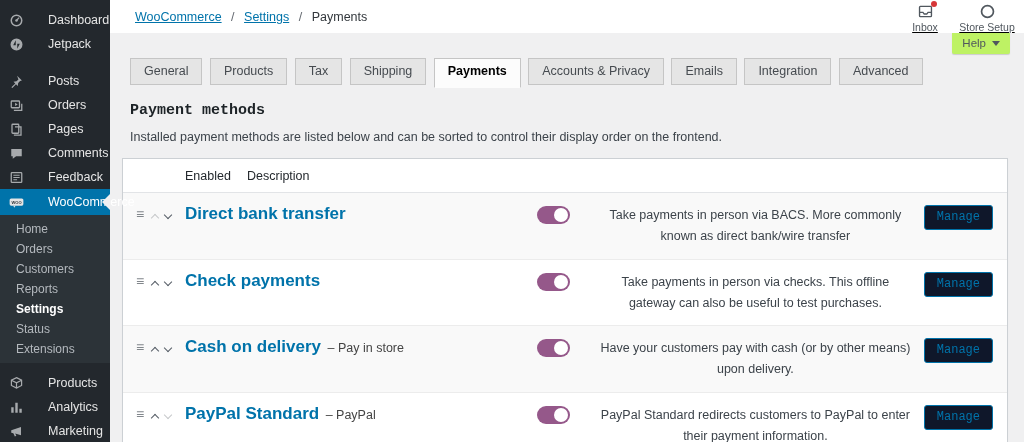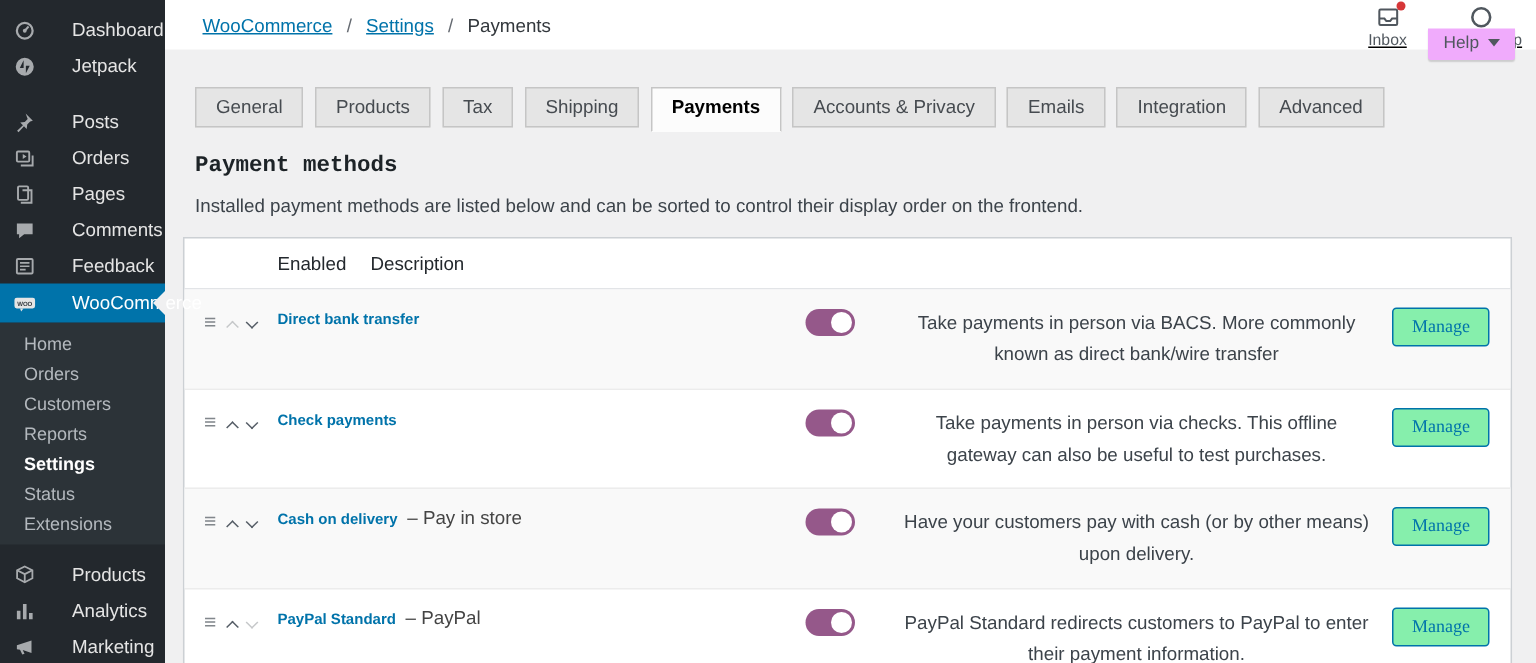--- a/index.html
+++ b/index.html
@@ -29,21 +29,21 @@
   .breadcrumb a { color:#0073aa; text-decoration:underline; cursor:pointer; }
   .crumb-sep { margin:0 6px; color:#646970; }
   .crumb-current { color:#32373c; }
   .topbar-actions { display:flex; align-items:flex-start; height:33px; padding-top:3px;text-decoration:underline; }
   .action { display:flex; flex-direction:column; align-items:center; width:62px; cursor:pointer; color:#50575e; }
   .action-icon { position:relative; width:17px; height:17px; color:#50575e; }
   .action-icon svg { width:17px; height:17px; }
   .action-icon.has-badge::after { content:""; position:absolute; top:-2px; right:-3px; width:6px; height:6px;
                border-radius:50%; background:#d63638; }
   .action-label { font-size:10.5px; color:#50575e; margin-top:1px; white-space:nowrap; }
-  .help-tab { position:absolute; top:19px; right:14px; background:#f0abfc; padding:4px 10px 5px;
+  .help-tab { position:absolute; top:33px; right:14px; background:#bef264; padding:4px 10px 5px;
                font-size:11.5px; color:#50575e; border-radius:0 0 2px 2px; box-shadow:0 1px 1px rgba(0,0,0,.15);
                cursor:pointer; z-index:4; }
   .caret { display:inline-block; width:0; height:0; border-left:4px solid transparent; border-right:4px solid transparent;
                border-top:5px solid #50575e; margin-left:6px; vertical-align:1px; }
 
   
   .content { padding:0 16px 0 12px; }
   .tabs { margin:25px 0 0 8px; }
   .tab { display:inline-block; vertical-align:top; background:#e5e5e5; border:1px solid #c5c5c5; color:#464b50;
          padding:5px 13px 6px; font-size:12.5px; margin-right:3px; text-decoration:none; cursor:pointer; }
@@ -63,29 +63,29 @@
   .col-manage { flex:0 0 78px; padding-right:14px; text-align:right; }
   .trow { display:flex; align-items:flex-start; padding:12px 0 11px; font-size:12.5px; }
   .trow:nth-of-type(odd) { background:#f9f9f9; }
   .trow + .trow { border-top:1px solid #ececec; }
   .drag { color:#82878c; font-size:14px; margin-right:8px; cursor:move; line-height:18px; display:inline-block; }
   .chev-btn { margin-right:7px; display:inline-block; cursor:pointer; }
   .chev { width:6px; height:6px; border-right:1.6px solid #555d66; border-bottom:1.6px solid #555d66; display:inline-block; }
   .chev.up { transform:rotate(-135deg); vertical-align:-2px; }
   .chev.down { transform:rotate(45deg); vertical-align:1px; }
   .chev-btn.disabled .chev { border-color:#c6c8ca; }
-  .method-link { color:#0073aa; font-weight:bold; font-size:10px; text-decoration:none; cursor:pointer; line-height:18px; }
+  .method-link { color:#0073aa; font-weight:bold; font-size:17px; text-decoration:none; cursor:pointer; line-height:18px; }
   .method-suffix { color:#444; font-size:12.5px; margin-left:3px; }
   .toggle { display:inline-block; width:33px; height:18px; border-radius:10px; background:#b5b5b5; position:relative; cursor:pointer; margin-top:1px; }
   .toggle.on { background:#95588a; }
   .toggle::after { content:""; position:absolute; top:2px; left:2px; width:14px; height:14px; border-radius:50%; background:#fff; }
   .toggle.on::after { left:auto; right:2px; }
   .desc-text { color:#3c434a; line-height:1.7;text-align:center; }
-  .manage-btn { background:#86efac; color:#0073aa; border:1px solid #0073aa; border-radius:3px; padding:4px 12px 5px;
-                font-size:12px; font-family:Liberation Serif, serif; cursor:pointer; }
+  .manage-btn { background:#0f172a; color:#0073aa; border:1px solid #0073aa; border-radius:3px; padding:4px 12px 5px;
+                font-size:12px; font-family:Liberation Mono, monospace; cursor:pointer; }
 </style>
 </head>
 <body>
 
 <aside class="sidebar">
   <nav>
     <div>
 
         <div class="menu-item">
           <span class="mi-icon">

